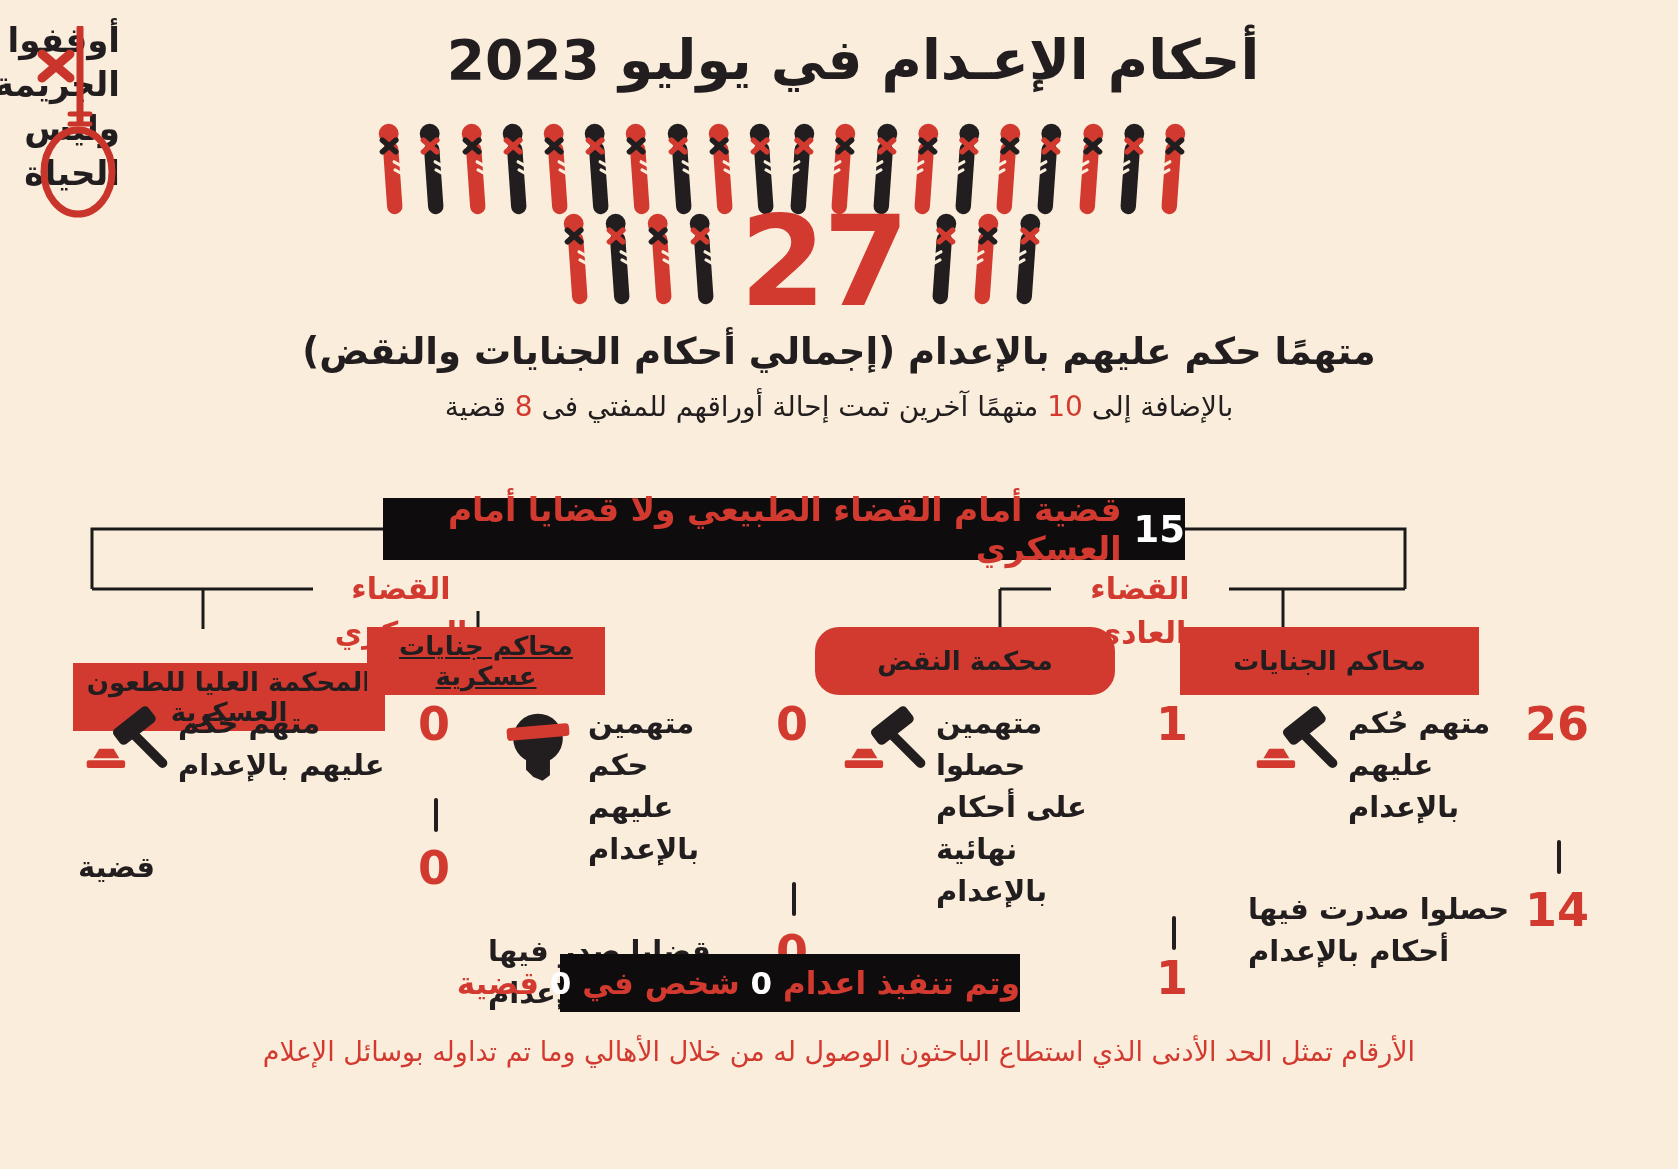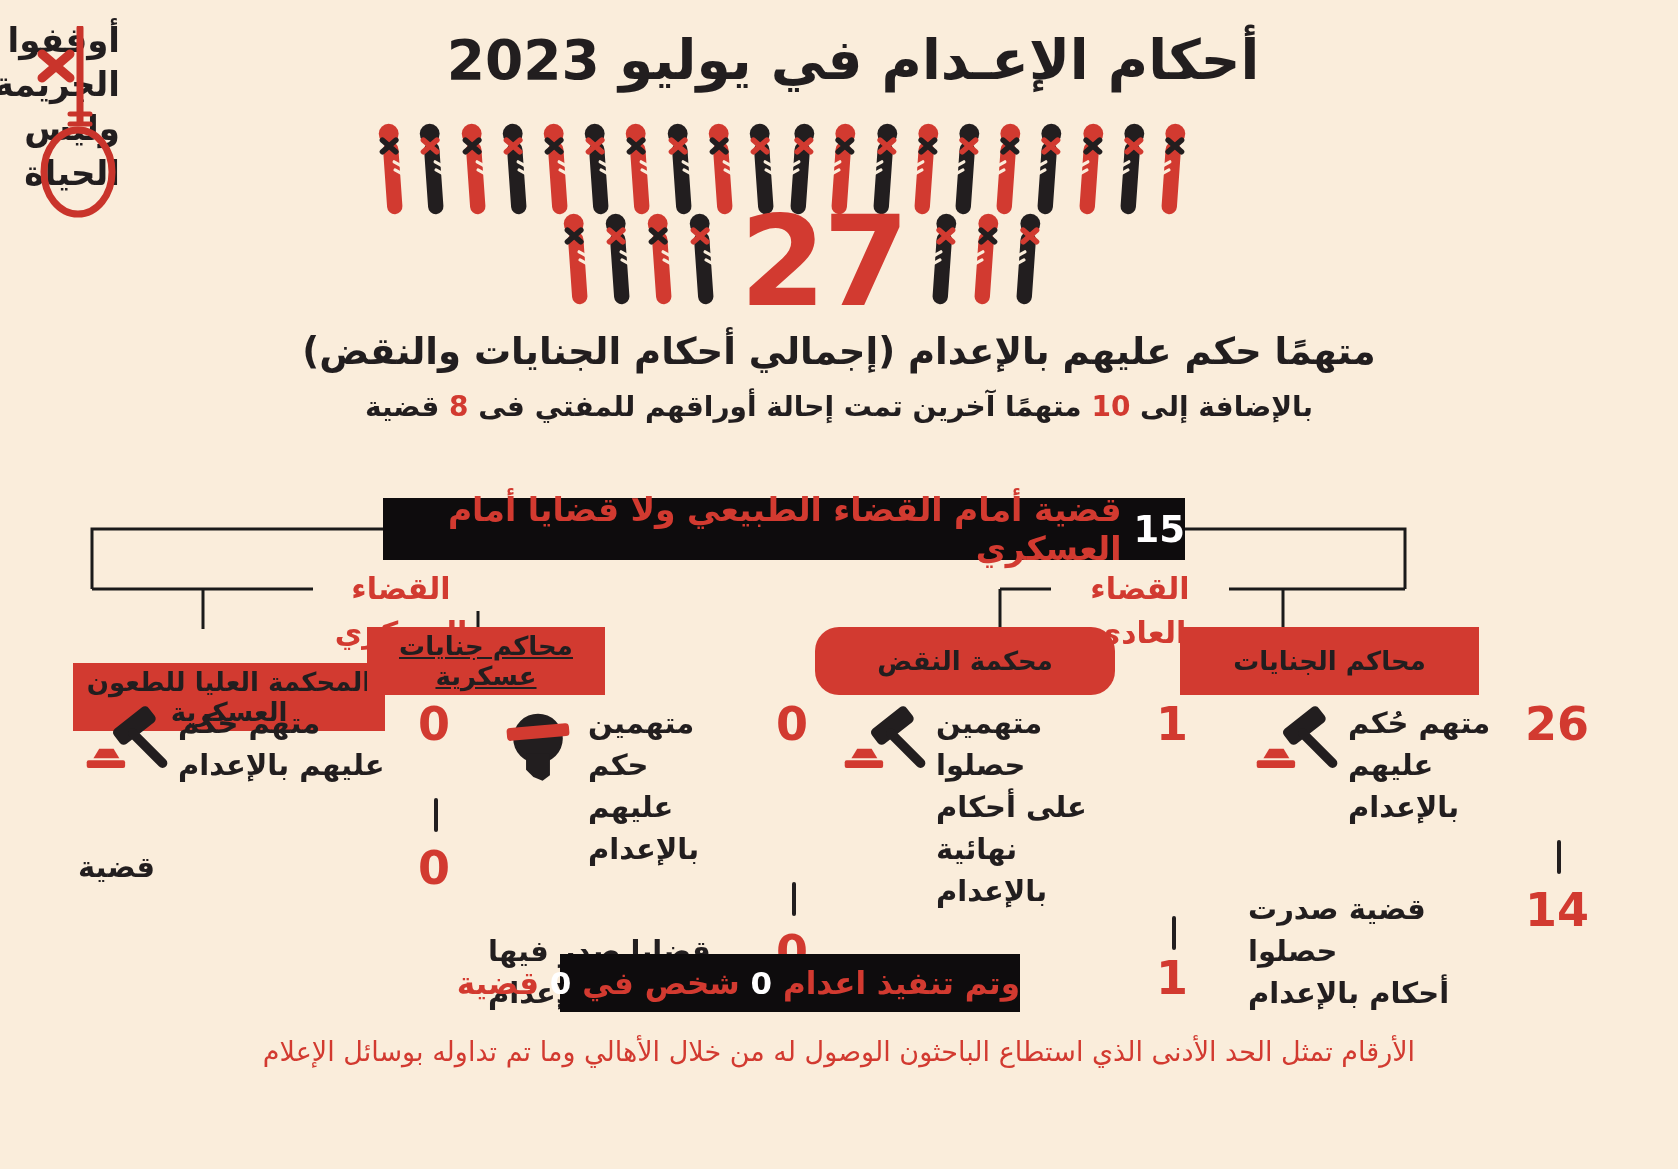--- a/index.html
+++ b/index.html
@@ -37,21 +37,21 @@
   .fig-row2{position:absolute;left:552px;top:212px;width:500px;height:104px;
     display:flex;justify-content:center;align-items:flex-start;}
   .fig-group{display:flex;gap:5px;}
   .fig{width:37px;height:94px;flex:0 0 auto;}
   .big-number{font-size:124px;font-weight:800;color:var(--red);line-height:0.82;
     margin:0 20px;letter-spacing:-3px;direction:ltr;}
 
   .caption{position:absolute;top:330px;left:0;width:100%;text-align:center;
     font-size:37px;font-weight:800;color:var(--ink);}
   .note{position:absolute;top:390px;left:0;width:100%;text-align:center;
-    font-size:28px;font-weight:700;color:var(--ink);}
+    font-size:28px;font-weight:400;color:var(--ink);}
   .note .red{color:var(--red);}
 
   
   .banner15{position:absolute;left:383px;top:498px;width:802px;height:62px;
     background:var(--banner);display:flex;justify-content:center;align-items:center;gap:12px;}
   .banner15 .n{color:#fff;font-size:37px;font-weight:800;}
   .banner15 .t{color:var(--red);font-size:33px;font-weight:800;}
 
   
   .branch-label{position:absolute;top:567px;height:44px;line-height:44px;
@@ -417,21 +417,21 @@
           <line x1="55" y1="30" x2="86" y2="61" stroke="#221E1F" stroke-width="10" stroke-linecap="round"></line>
           <path d="M14 56 h27 l-6 -10 h-15 z" fill="#D23A30"></path>
           <rect x="7" y="58" width="40" height="8" rx="2" fill="#D23A30"></rect>
         </svg>
       </div>
     </div>
     <div class="divider"></div>
     <div class="stat">
       <div class="num">14</div>
       <div class="stxt">
-        <div>قضية صدرت حصلوا</div>
+        <div>حصلوا صدرت فيها</div>
         <div>أحكام بالإعدام</div>
       </div>
     </div>
   </div>
 
   <div class="exec-banner"><span class="r">وتم تنفيذ اعدام </span><span class="w">0</span><span class="r"> شخص في </span><span class="w">0</span><span class="r"> قضية</span></div>
 
   <div class="footer">الأرقام تمثل الحد الأدنى الذي استطاع الباحثون الوصول له من خلال الأهالي وما تم تداوله بوسائل الإعلام</div>
 
 </div>

